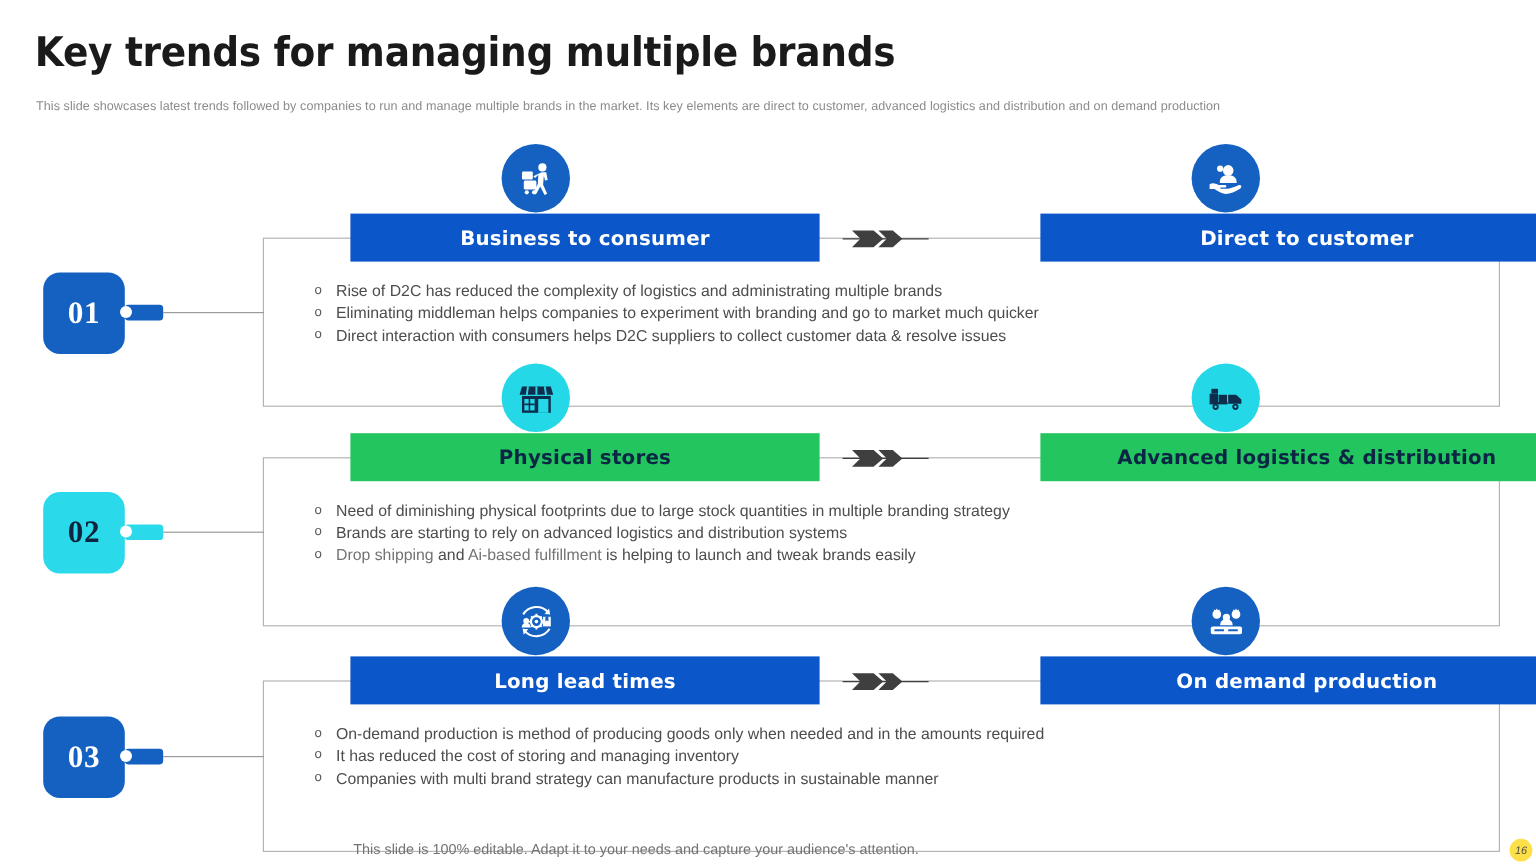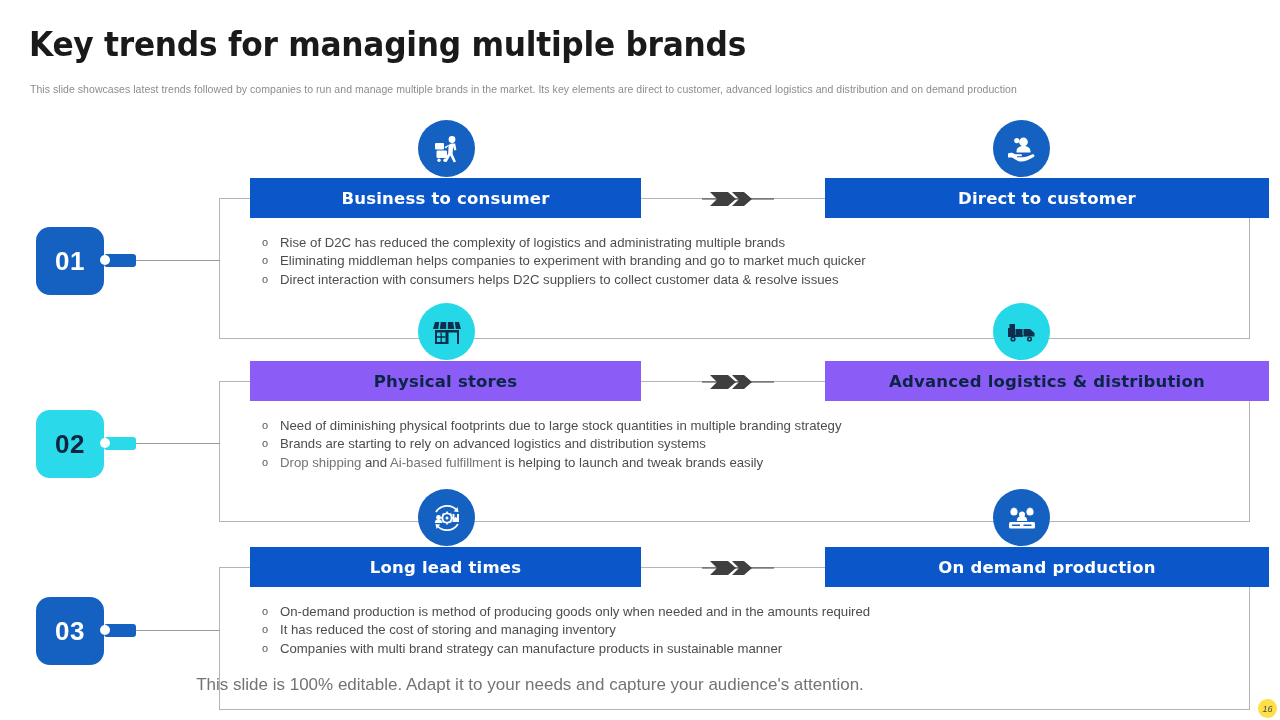--- a/index.html
+++ b/index.html
@@ -40,26 +40,27 @@
   }
   .row-3 .panel { height:143px; }
 
   
   .bar {
     position:absolute; top:58px; height:40px;
     display:flex; align-items:center; justify-content:center;
     font-size:16.5px; font-weight:bold; letter-spacing:0.2px;
     font-family:"DejaVu Sans", sans-serif;
     z-index:4;
+    margin-left:42px;
   }
   .bar-left  { left:250px;  width:391px; }
   .bar-right { left:825px;  width:444px; }
 
   .bar.blue { background:#0b57c9; color:#ffffff; }
-  .bar.cyan { background:#8b5cf6; color:#0b2545; }
+  .bar.cyan { background:#22c55e; color:#0b2545; }
 
   
   .icon-circle {
     position:absolute; top:0; width:57px; height:57px;
     border-radius:50%;
     display:flex; align-items:center; justify-content:center;
     z-index:6;
   }
   .icon-circle.blue { background:#1461c1; }
   .icon-circle.cyan { background:#25d8e8; }
@@ -92,21 +93,21 @@
   
   .badge-group { position:absolute; z-index:7; }
   .bg-1 { left:36px; top:227px; }
   .bg-2 { left:36px; top:410px; }
   .bg-3 { left:36px; top:597px; }
 
   .badge {
     width:68px; height:68px; border-radius:14px;
     display:flex; align-items:center; justify-content:center;
     font-size:26px; font-weight:bold; letter-spacing:0.5px;
-    font-family:Liberation Sans, sans-serif;
+    font-family:Liberation Serif, serif;
   }
   .badge.blue { background:#1461c1; color:#ffffff; }
   .badge.cyan { background:#2ad9ea; color:#10243f; }
 
   .badge-stub {
     position:absolute; left:68px; top:27px;
     width:32px; height:13px; border-radius:3px;
   }
   .badge-stub.blue { background:#1461c1; }
   .badge-stub.cyan { background:#2ad9ea; }
@@ -116,22 +117,22 @@
     width:10px; height:10px; border-radius:50%;
     background:#ffffff; z-index:2;
   }
   .badge-line {
     position:absolute; left:100px; top:33px;
     width:84px; height:1px; background:#9b9b9b;
   }
 
   
   .footer-note {
-    position:absolute; left:0; top:675px; width:1060px;
-    text-align:center; font-size:17px; color:#737373;
+    position:absolute; left:0; top:701px; width:1060px;
+    text-align:center; font-size:12px; color:#737373;
   }
   .page-badge {
     position:absolute; left:1258px; top:699px;
     width:19px; height:19px; border-radius:50%;
     background:#fde047; color:#4d4d4d;
     font-size:9px; display:flex; align-items:center; justify-content:center;font-style:italic;
   }
 </style>
 </head>
 <body>

